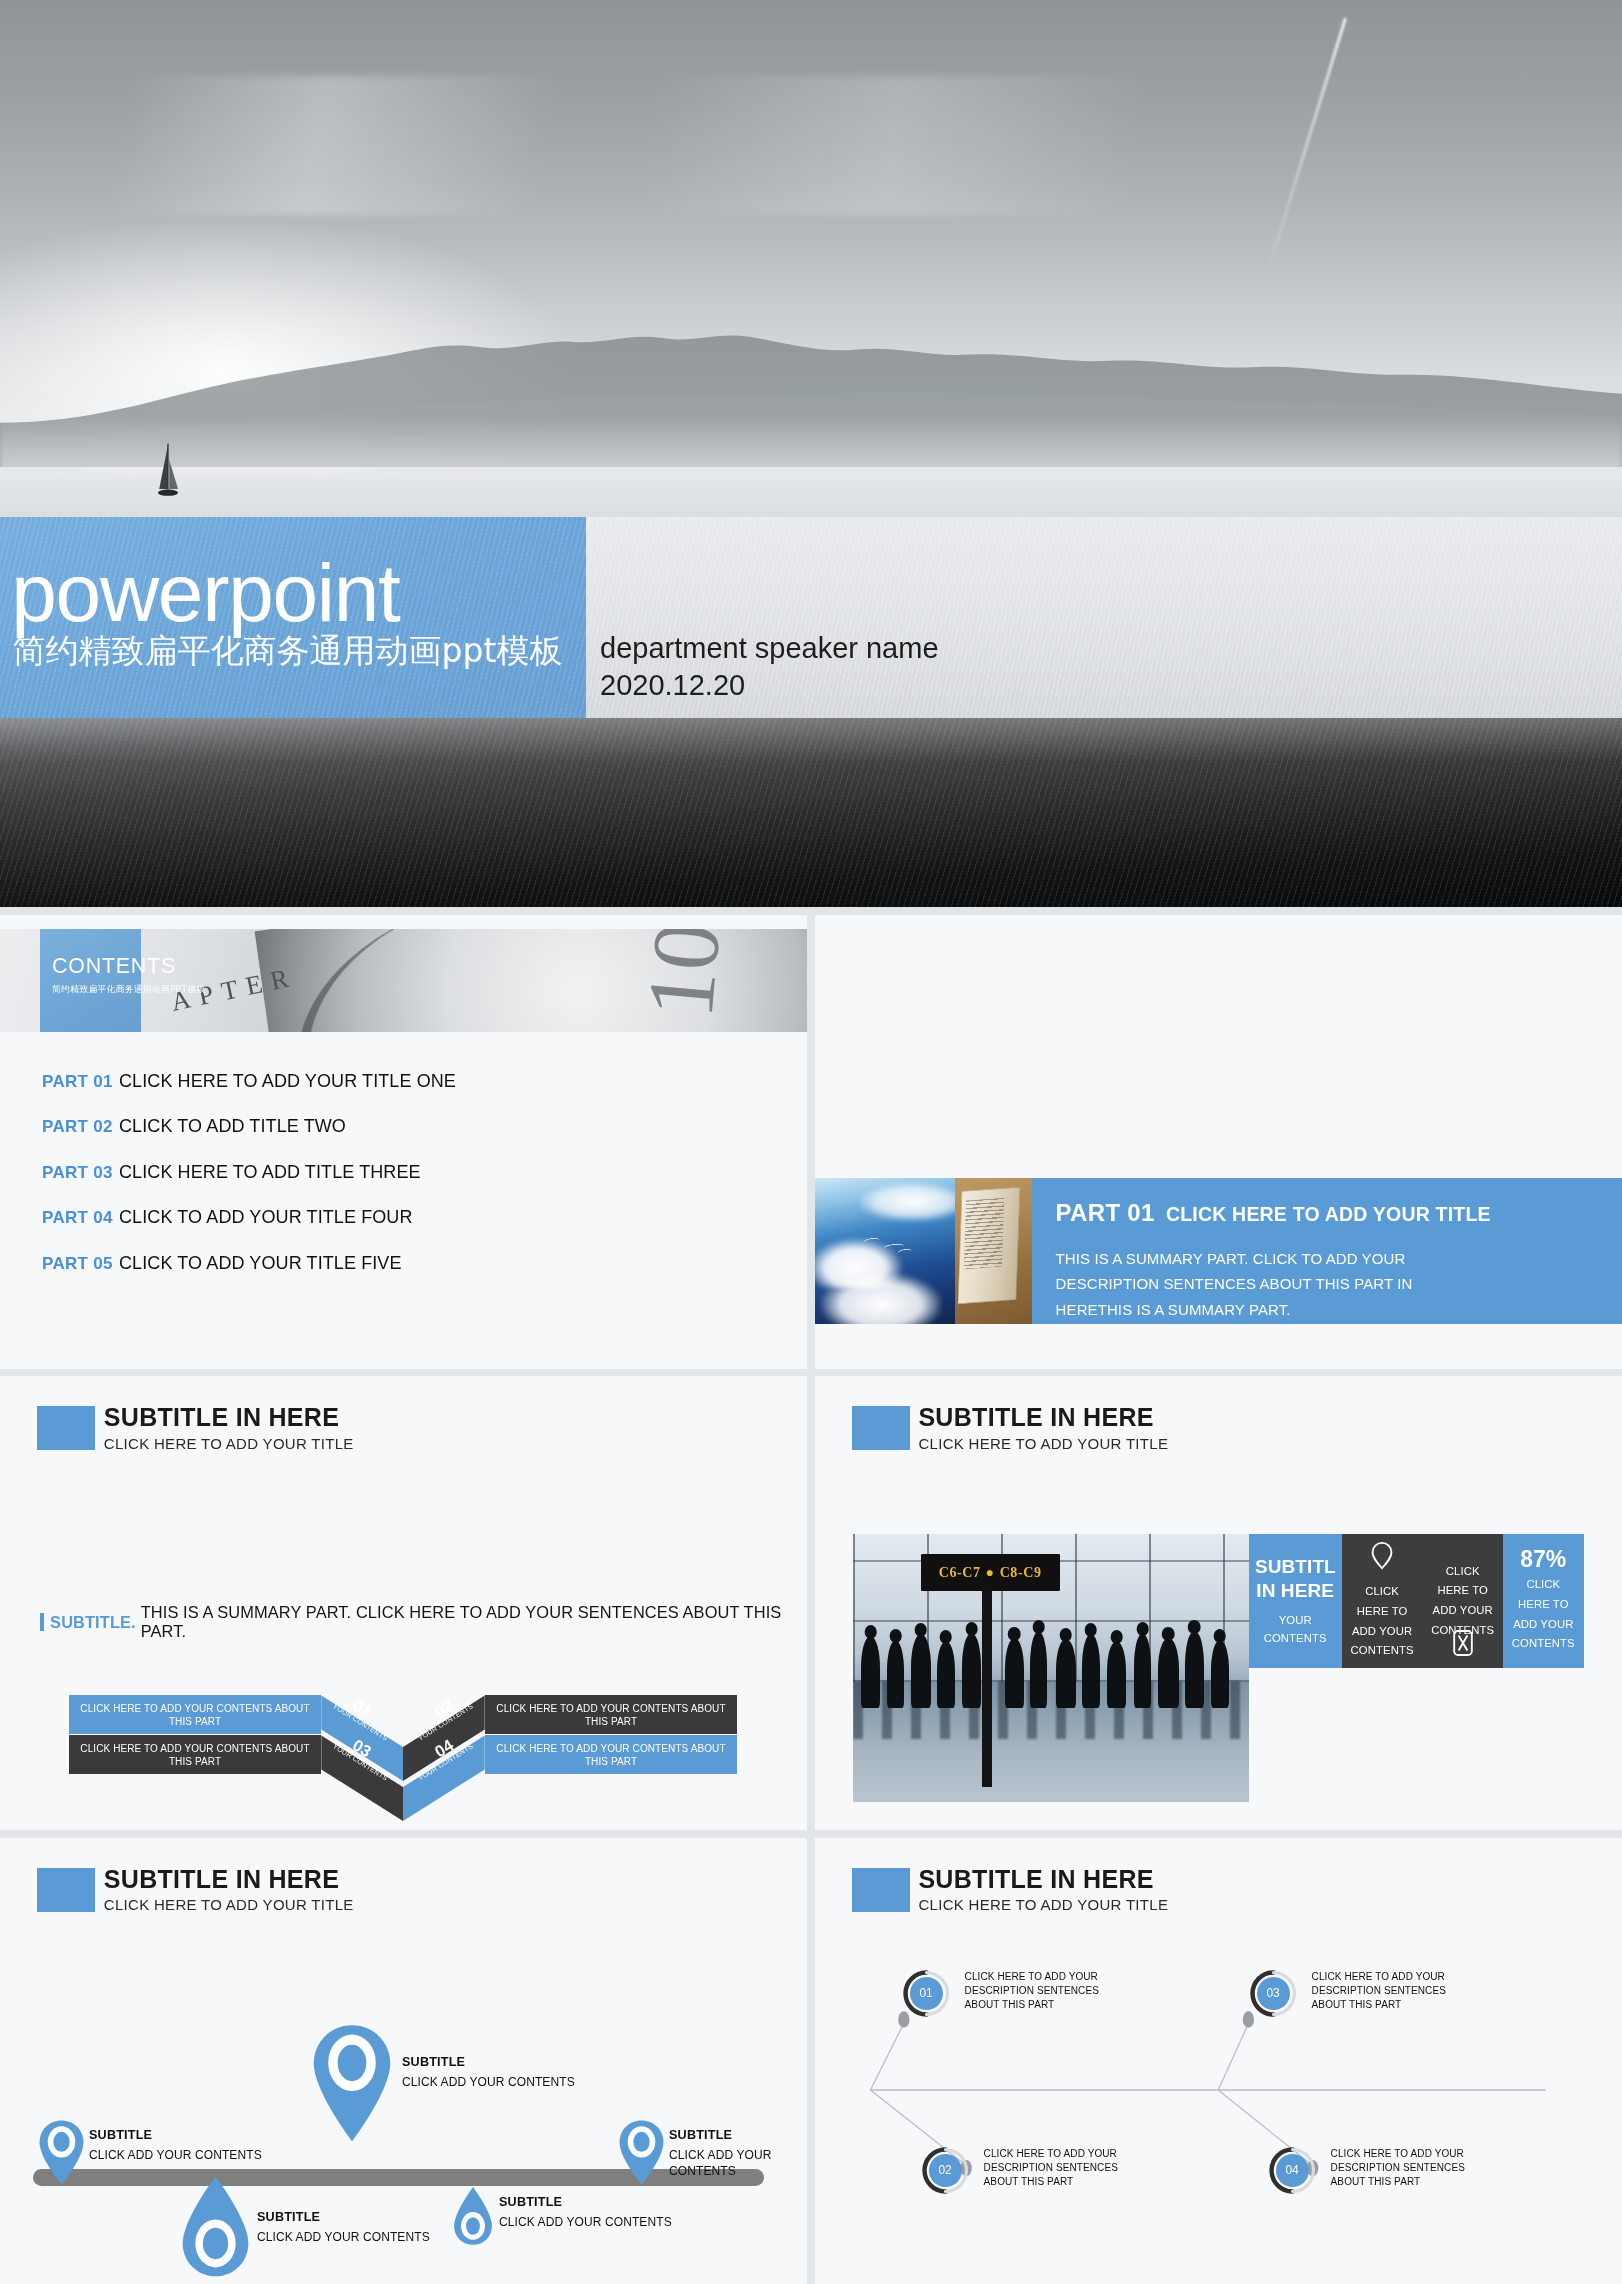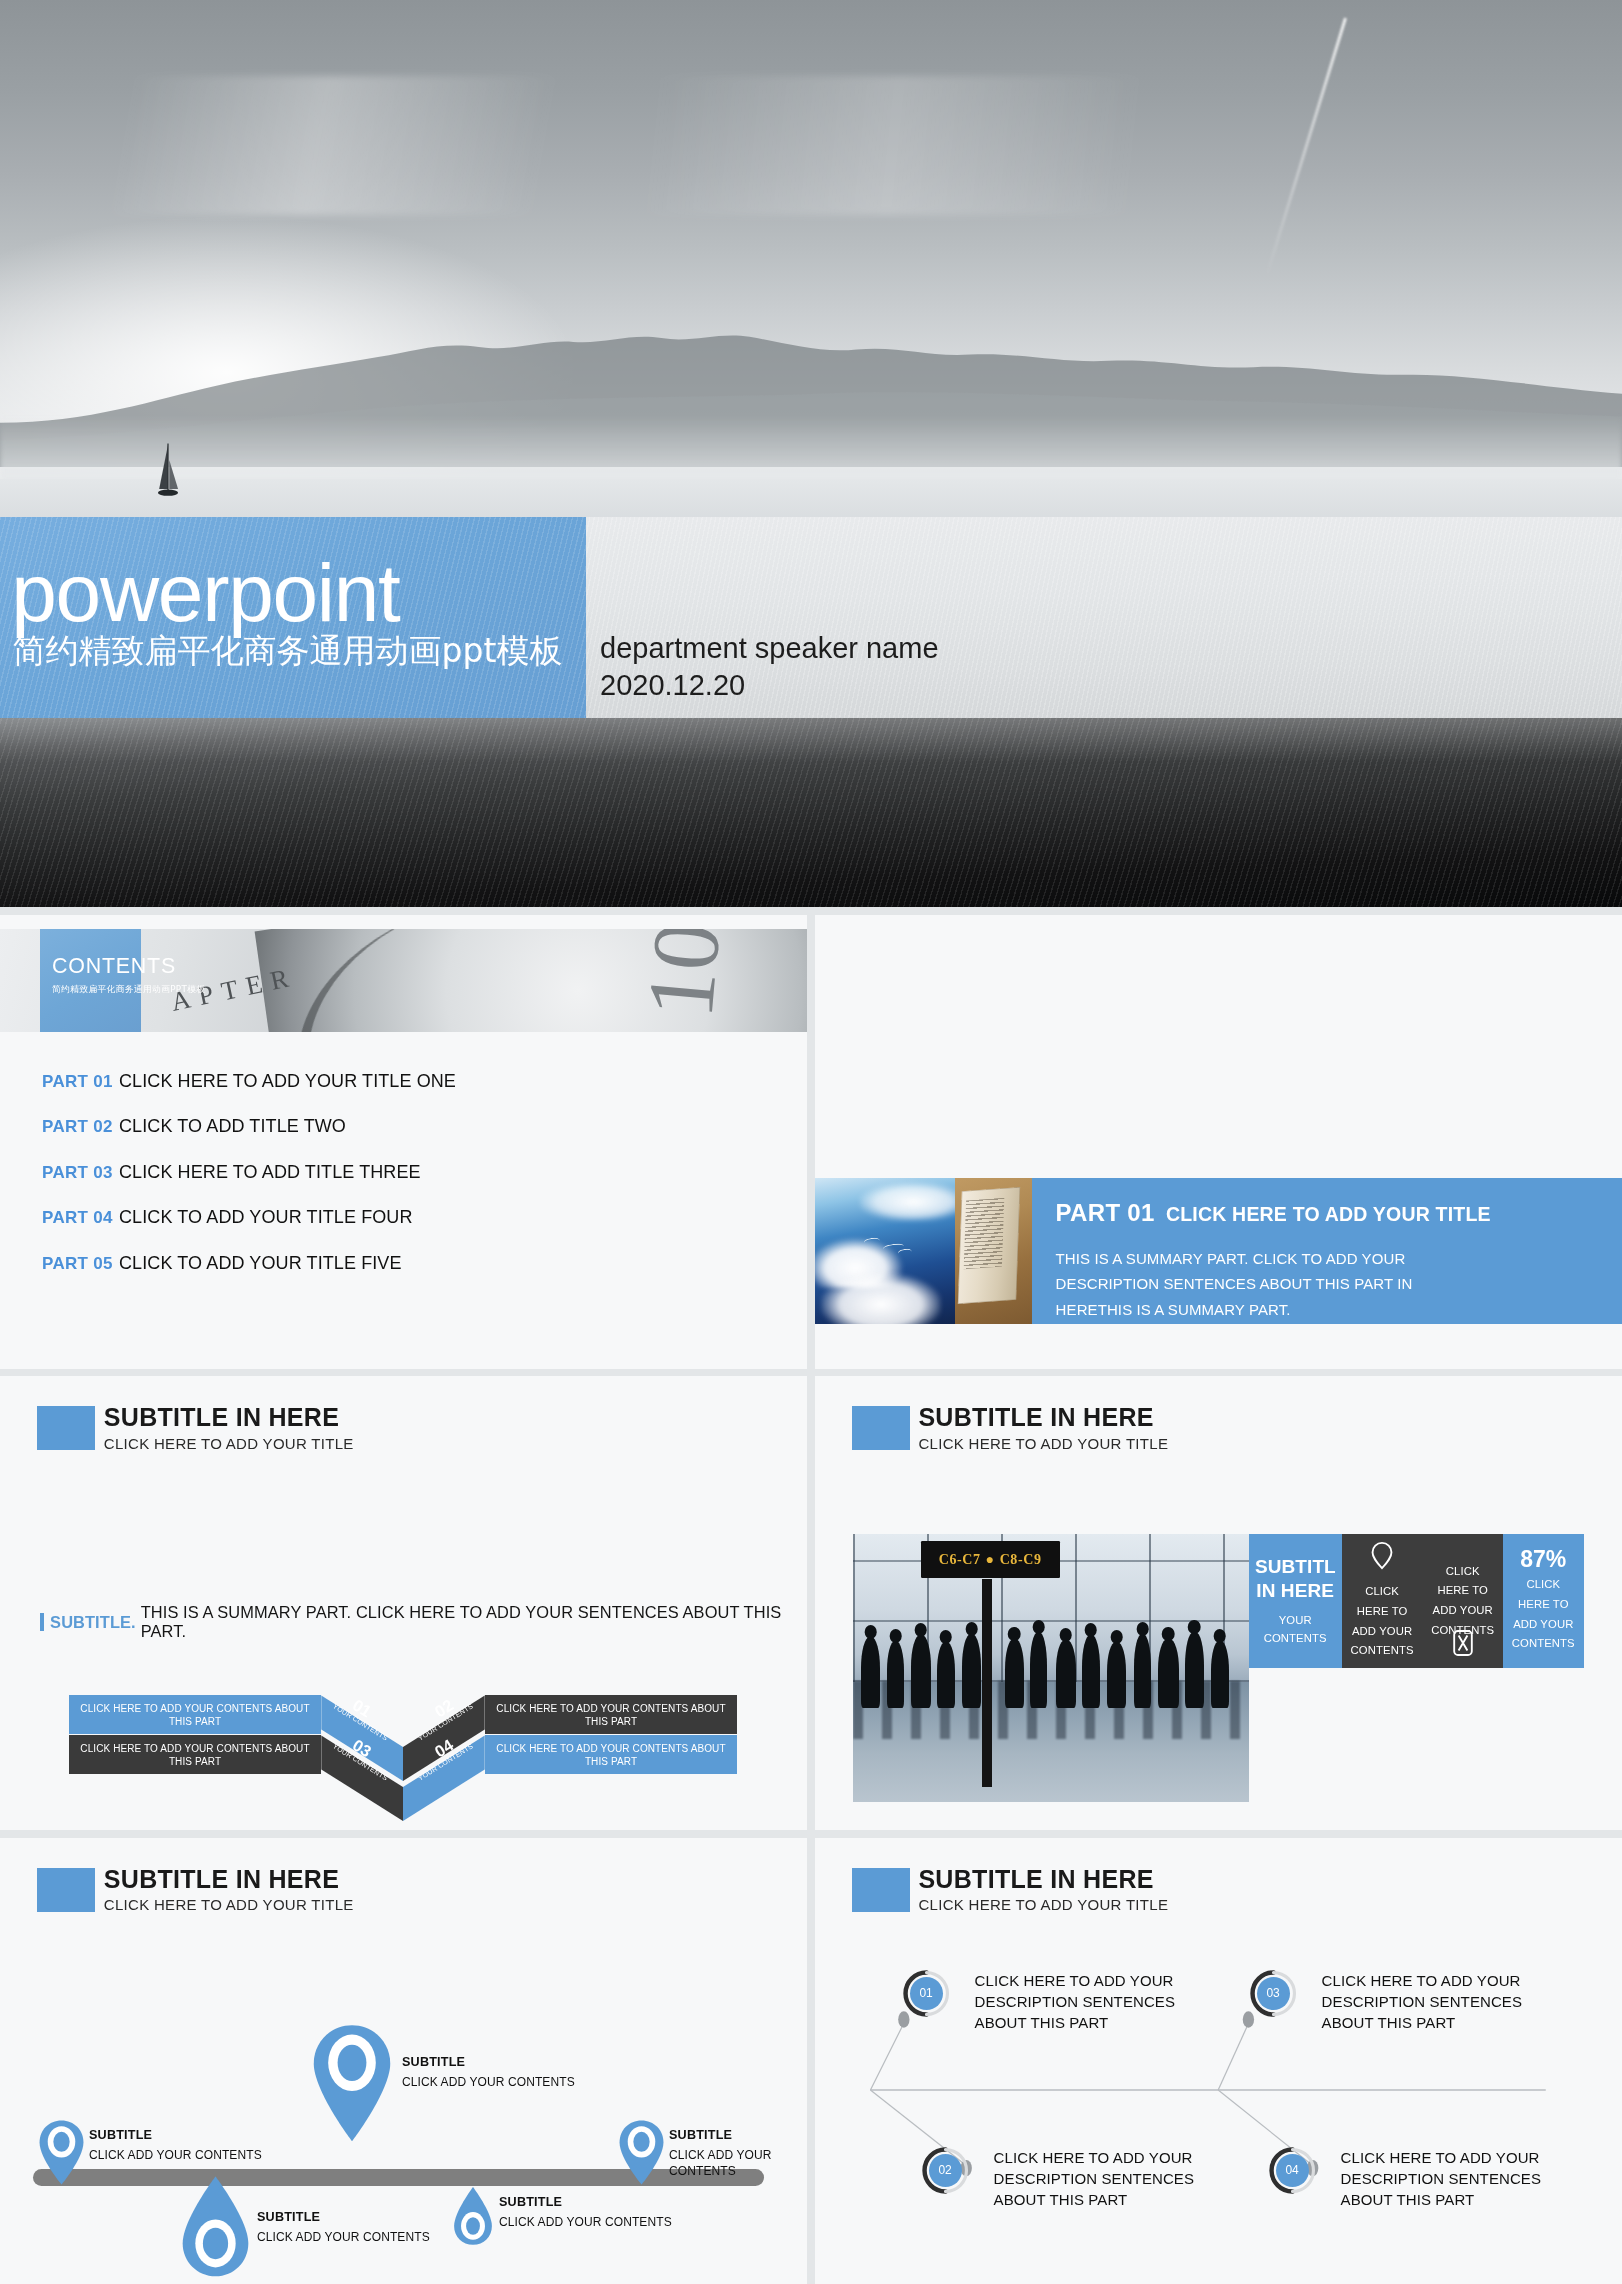--- a/index.html
+++ b/index.html
@@ -241,21 +241,21 @@
   .floor{
     position:absolute;left:0;bottom:0;width:100%;height:120px;
     background:linear-gradient(180deg,#7d92a4 0%,#90a3b3 28%,#a7b6c2 60%,#b9c5cf 100%);
   }
   .floor-refl{
     position:absolute;left:0;bottom:63px;width:100%;height:58px;
     background:repeating-linear-gradient(90deg,rgba(25,35,48,.55) 0 10px,rgba(0,0,0,0) 10px 29px);
     filter:blur(1.3px);opacity:.85;
   }
   .signboard{
-    position:absolute;left:68px;top:7px;width:139px;height:37px;background:#101010;
+    position:absolute;left:68px;top:20px;width:139px;height:37px;background:#101010;
     border-radius:1.3px;display:flex;align-items:center;justify-content:center;
   }
   .signtxt{color:#e8b63b;font-size:14px;font-weight:700;letter-spacing:0.6px;font-family:"Liberation Serif",serif;}
   .signpole{position:absolute;left:129px;top:45px;width:10.7px;height:208px;background:#141414;}
   .crowd{position:absolute;left:6.3px;top:89px;width:384px;height:85px;}
   .person{position:absolute;bottom:0;background:#0d1114;border-radius:44% 44% 10% 10%;}
   .p-head{position:absolute;top:-12.6px;left:50%;transform:translateX(-50%);width:12.6px;height:14px;background:#0d1114;border-radius:50%;}
 
   .tiles{flex:1;height:268px;display:grid;grid-template-columns:1fr 1fr 1fr 1fr;grid-template-rows:1fr 1fr;}
   .tile{position:relative;display:flex;flex-direction:column;align-items:center;justify-content:center;color:#ffffff;text-align:center;padding:6.3px;}
@@ -273,21 +273,21 @@
   .road{position:absolute;left:33px;top:142px;width:731px;height:17.6px;background:#7f7f7f;border-radius:8.8px;}
   .pin{position:absolute;}
   .pin-txt{position:absolute;color:#111;font-family:"Liberation Sans Narrow","Liberation Sans",sans-serif;}
   .pin-title{font-size:12.6px;font-weight:700;letter-spacing:0.2px;}
   .pin-body{font-size:12px;line-height:1.35;margin-top:5px;letter-spacing:0.1px;}
 
   
   .fish{position:absolute;left:0;top:63px;width:807px;height:378px;}
   .node{position:absolute;display:flex;align-items:flex-start;}
   .ring{position:relative;width:47px;height:47px;flex:0 0 47px;}
-  .node-tx{margin-left:25px;font-size:15px;line-height:1.42;color:#111;letter-spacing:0.1px;
+  .node-tx{margin-left:15px;font-size:10px;line-height:1.42;color:#111;letter-spacing:0.1px;
     font-family:"Liberation Sans Narrow","Liberation Sans",sans-serif;white-space:pre-line;}
 </style>
 </head>
 <body>
 
 <div class="deck">
 
   <section class="slide-title">
     <div class="sky"></div>
     <div class="wispy"></div>

